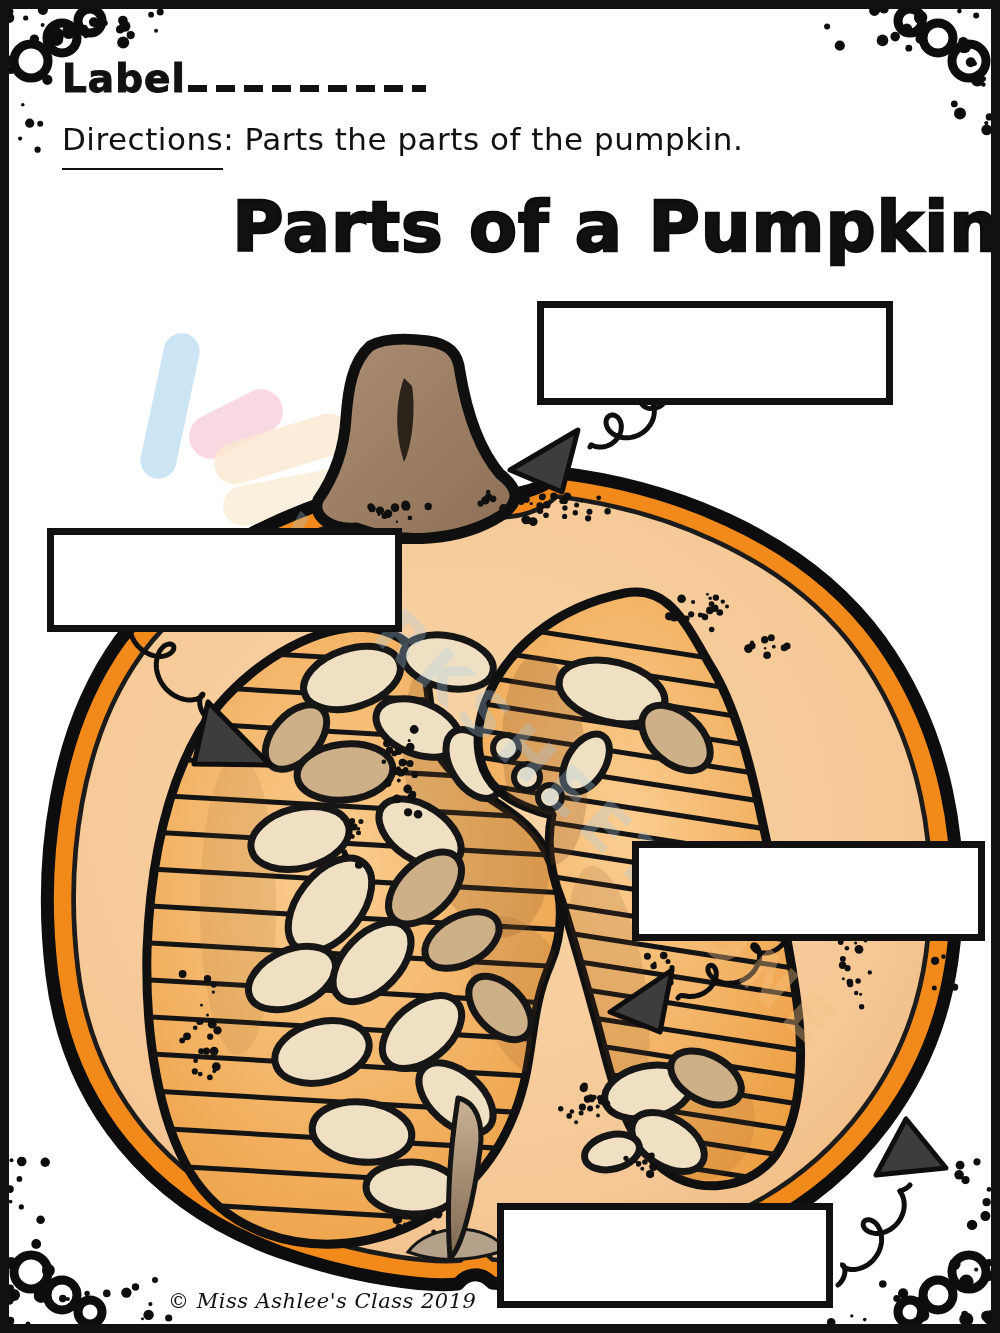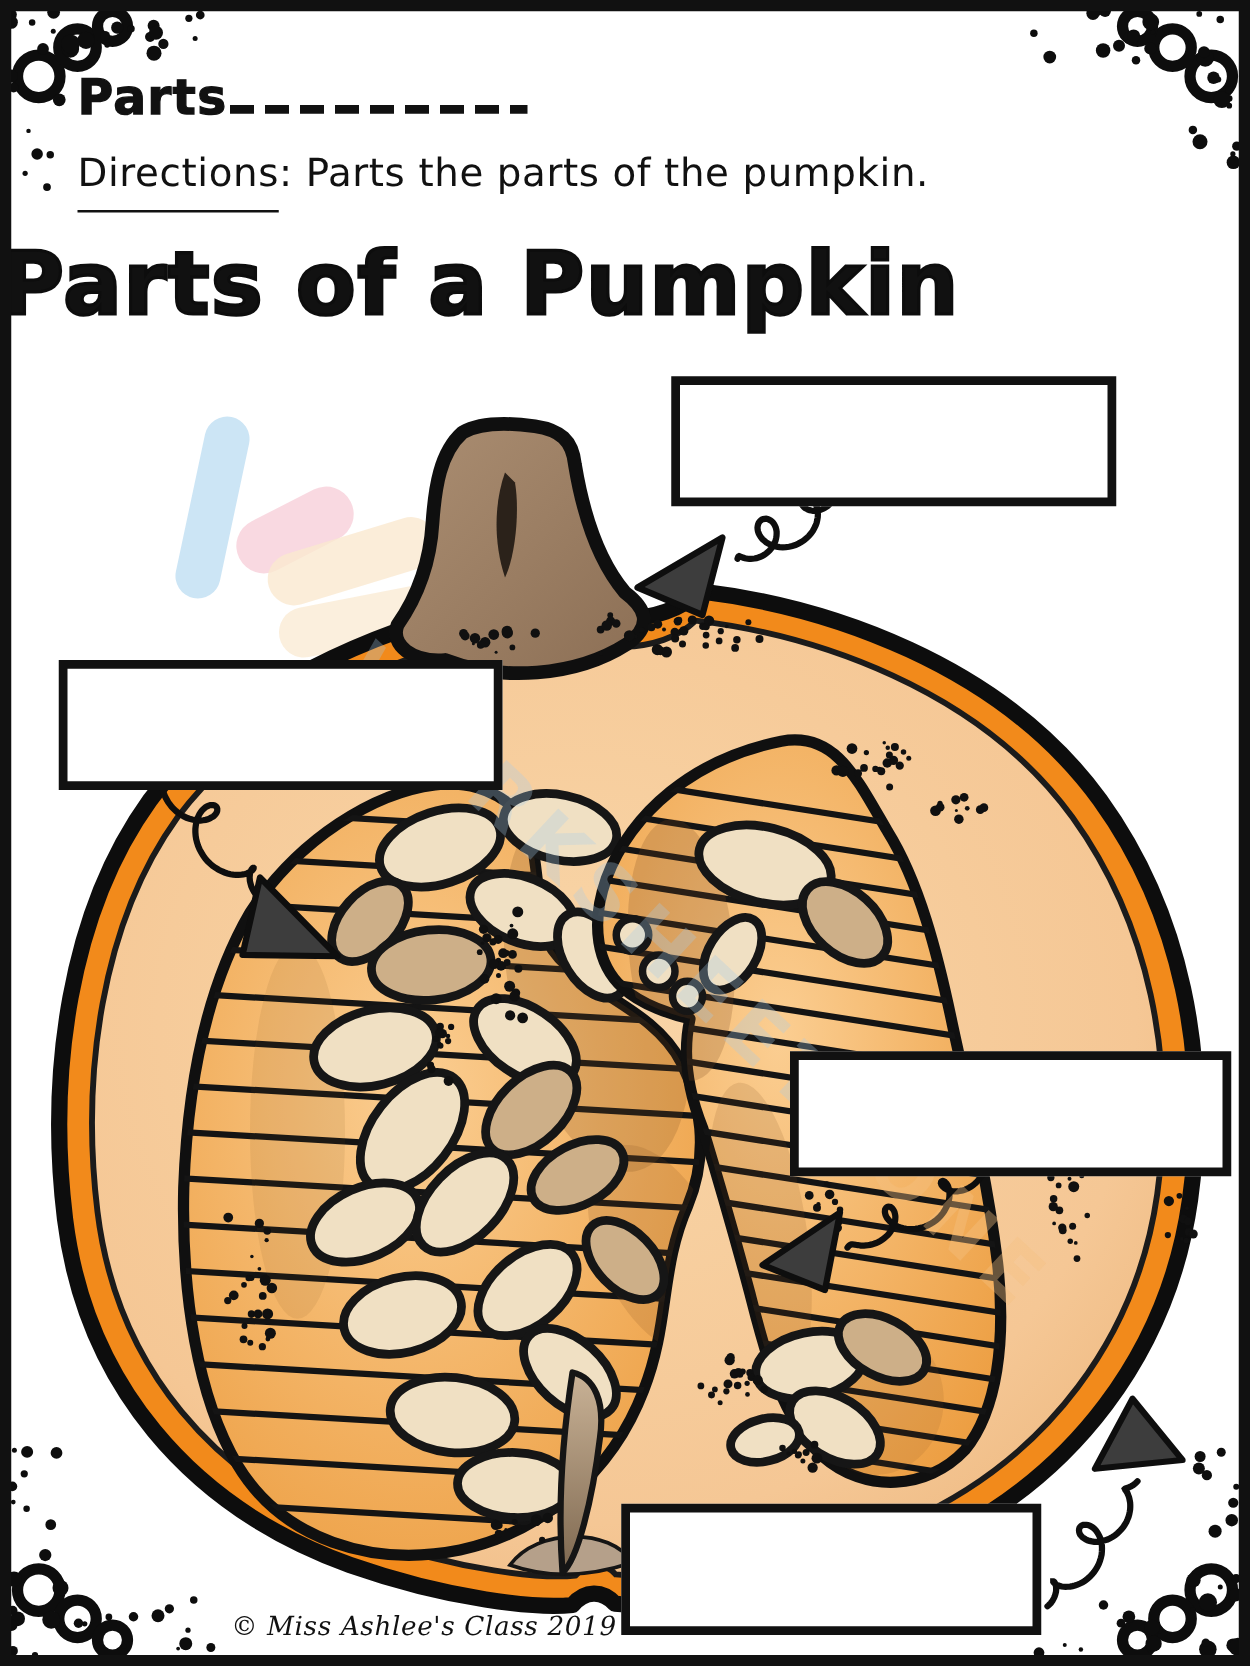--- a/index.html
+++ b/index.html
@@ -9,24 +9,24 @@
   }
   .frame{position:absolute;inset:0;border:9px solid var(--ink,#111);z-index:6;pointer-events:none;}
   .illus{position:absolute;left:0;top:0;z-index:1;}
   
   .name-row{position:absolute;left:62px;top:56px;z-index:5;white-space:nowrap;}
   .name-label{font-size:39px;font-weight:bold;letter-spacing:1px;-webkit-text-stroke:1px var(--ink,#111);}
   .name-line{display:inline-block;width:238px;height:30px;margin-left:2px;
     background:repeating-linear-gradient(90deg,var(--ink,#111) 0 19px,transparent 19px 28px) bottom/100% 7px no-repeat;}
   .directions{position:absolute;left:62px;top:121px;z-index:5;font-size:31px;letter-spacing:.5px;white-space:nowrap;}
   .directions .dlabel{border-bottom:2.5px solid var(--ink,#111);padding-bottom:11px;}
-  .title{position:absolute;left:0;top:186px;width:100%;text-align:left;z-index:5;
+  .title{position:absolute;left:0;top:186px;width:100%;text-align:right;z-index:5;
     font-size:70px;font-weight:bold;letter-spacing:1px;-webkit-text-stroke:2.5px #0d0d0d;white-space:nowrap;}
   .credit{position:absolute;left:168px;top:1289px;z-index:5;font-family:"DejaVu Serif",serif;
-    font-style:italic;font-size:21px;letter-spacing:.5px;margin-left:17px;}
+    font-style:italic;font-size:21px;letter-spacing:.5px;}
   
   .abox{position:absolute;background:#fff;border:7px solid var(--ink,#111);box-sizing:border-box;z-index:3;
     font-size:34px;padding:6px 10px;}
   
   .wm{position:absolute;left:308px;top:500px;z-index:2;transform:rotate(43deg);transform-origin:0 0;
     font-weight:bold;font-size:62px;letter-spacing:9px;white-space:nowrap;opacity:.55;pointer-events:none;}
   .wm .w1{color:var(--watermark-blue,#a8cce8);opacity:.55;}
   .wm .w2{color:var(--watermark-peach,#f4c082);opacity:.7;}
   .stroke{position:absolute;border-radius:24px;z-index:0;pointer-events:none;}
 </style>
@@ -550,21 +550,21 @@
 <div class="wm">
   <span class="w1">WORKSHEET</span><span class="w2">ZONE</span>
 </div>
 
 <div class="abox" style="left:537px;top:301px;width:356px;height:104px"></div>
 <div class="abox" style="left:47px;top:528px;width:355px;height:104px"></div>
 <div class="abox" style="left:632px;top:841px;width:353px;height:100px"></div>
 <div class="abox" style="left:497px;top:1203px;width:336px;height:105px"></div>
 
 <div class="name-row">
-  <span class="name-label">Parts</span><span class="name-line"></span>
+  <span class="name-label">Label</span><span class="name-line"></span>
 </div>
 <div class="directions">
   <span class="dlabel">Directions</span><span>: Parts the parts of the pumpkin.</span>
 </div>
 <div class="title">Parts of a Pumpkin</div>
 <div class="credit">© Miss Ashlee's Class 2019</div>
 
 <div class="frame"></div>
 
 </body></html>

